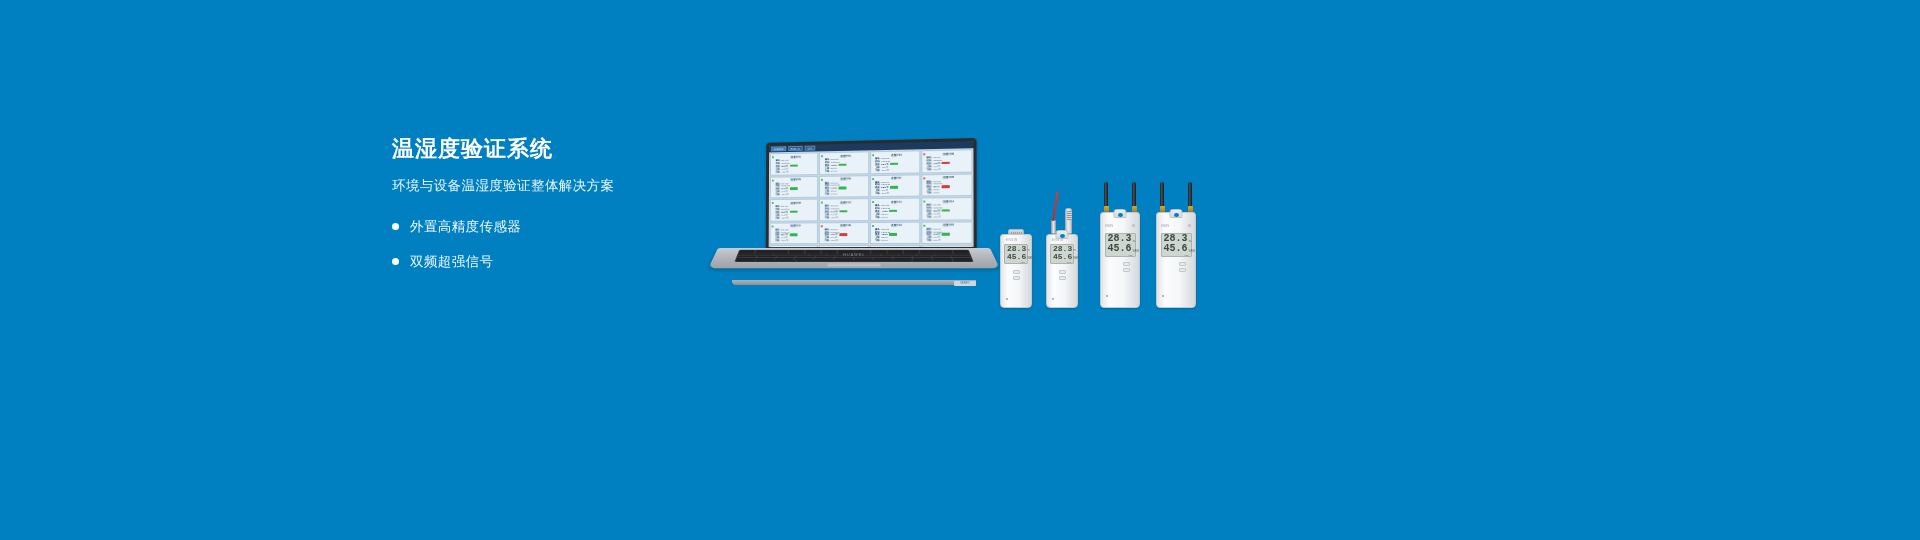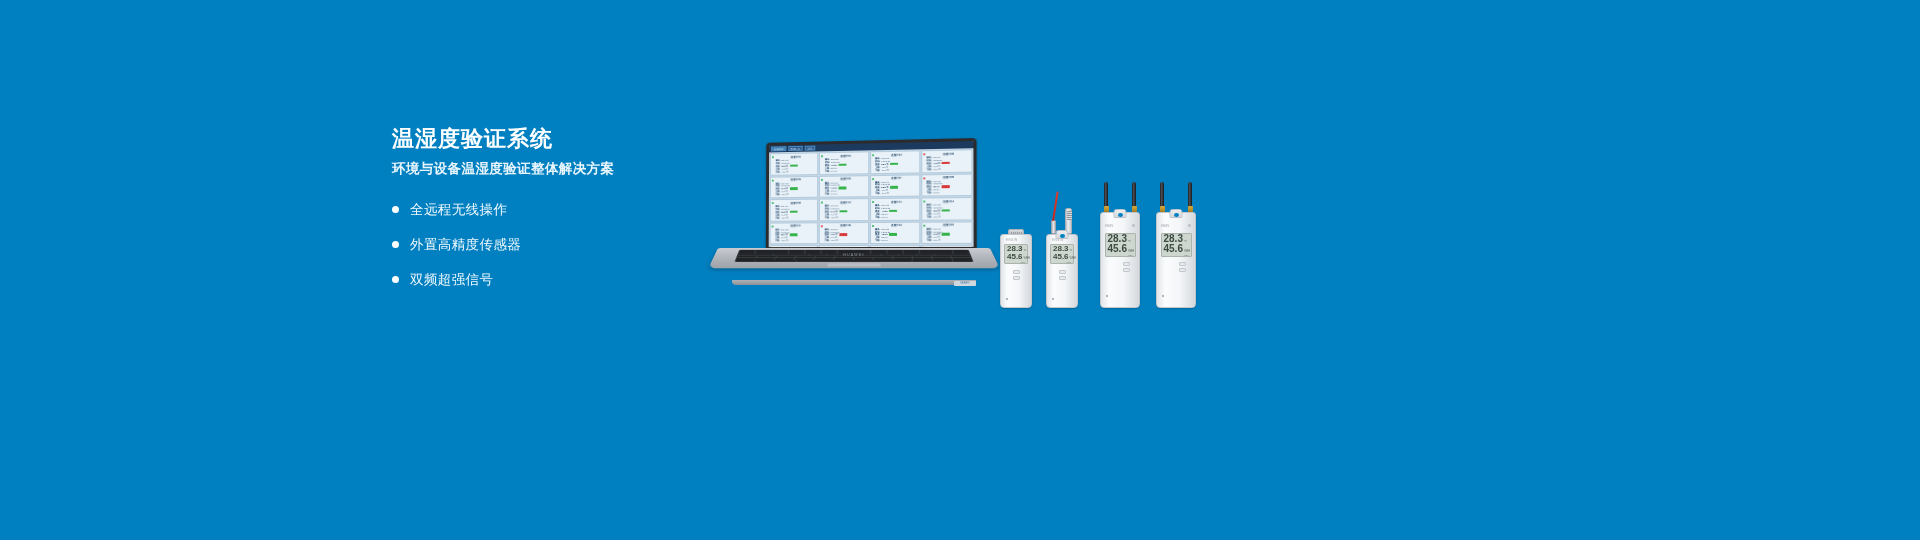--- a/index.html
+++ b/index.html
@@ -5,28 +5,28 @@
 <style>
   * { margin:0; padding:0; box-sizing:border-box; }
   html,body { width:1920px; height:540px; overflow:hidden; }
   body {
     background:#0180c1;
     font-family:"Liberation Sans","DejaVu Sans",sans-serif;
     position:relative;
   }
 
   
-  .copy { position:absolute; left:392px; top:125px; width:330px; }
+  .copy { position:absolute; left:392px; top:135px; width:330px; }
   .copy-title {
     font-size:22px; font-weight:bold; color:#ffffff;
     letter-spacing:1px; line-height:1.25; white-space:nowrap;
   }
   .copy-sub {
-    margin-top:7px; font-size:13.5px; color:#eaf6fd;
-    letter-spacing:.4px; white-space:nowrap; font-weight:700;
+    margin-top:14px; font-size:13.5px; color:#eaf6fd;
+    letter-spacing:.4px; white-space:nowrap; font-weight:400;
   }
   .feature-list { margin-top:19px; list-style:none; }
   .feature-item {
     display:flex; align-items:center; height:26px; margin-bottom:9px;
   }
   .feature-dot {
     width:7px; height:7px; border-radius:50%;
     background:#ffffff; flex:0 0 auto; margin-right:11px;
   }
   .feature-label {
@@ -149,21 +149,21 @@
     margin-top:3px; align-self:flex-start; margin-left:5px;
   }
   .lcd {
     background:#cdd6cf; border:.5px solid #aab3ac;
     border-radius:1px; position:relative;
     display:flex; flex-direction:column; justify-content:center;
     padding:1px 2px;
   }
   .lcd-line { display:flex; align-items:flex-end; justify-content:flex-start; }
   .lcd-val {
-    font-family:Liberation Sans, sans-serif;
+    font-family:Liberation Mono, monospace;
     font-weight:bold; color:#3b4a3f; line-height:1;
   }
   .lcd-unit { font-size:2.6px; color:#4a584d; margin-left:1px; margin-bottom:.5px; }
   .lcd-foot { font-size:2px; color:#717c74; text-align:right; margin-top:.5px; }
   .dev-btns {
     display:flex; gap:2px; margin-top:2px;
   }
   .dev-btn {
     width:7px; height:4px; background:#e7eaed;
     border:.5px solid #c3c7cc; border-radius:1px;
@@ -237,24 +237,20 @@
     font-size:2.6px; color:#9aa0a6;
   }
 </style>
 </head>
 <body>
 
 <div class="copy">
   <div class="copy-title">温湿度验证系统</div>
   <div class="copy-sub">环境与设备温湿度验证整体解决方案</div>
   <ul class="feature-list" id="feature-list">
-      <li class="feature-item">
-        <span class="feature-dot"></span>
-        <span class="feature-label">全远程无线操作</span>
-      </li>
       <li class="feature-item">
         <span class="feature-dot"></span>
         <span class="feature-label">外置高精度传感器</span>
       </li>
       <li class="feature-item">
         <span class="feature-dot"></span>
         <span class="feature-label">双频超强信号</span>
       </li>
     </ul>
 </div>

